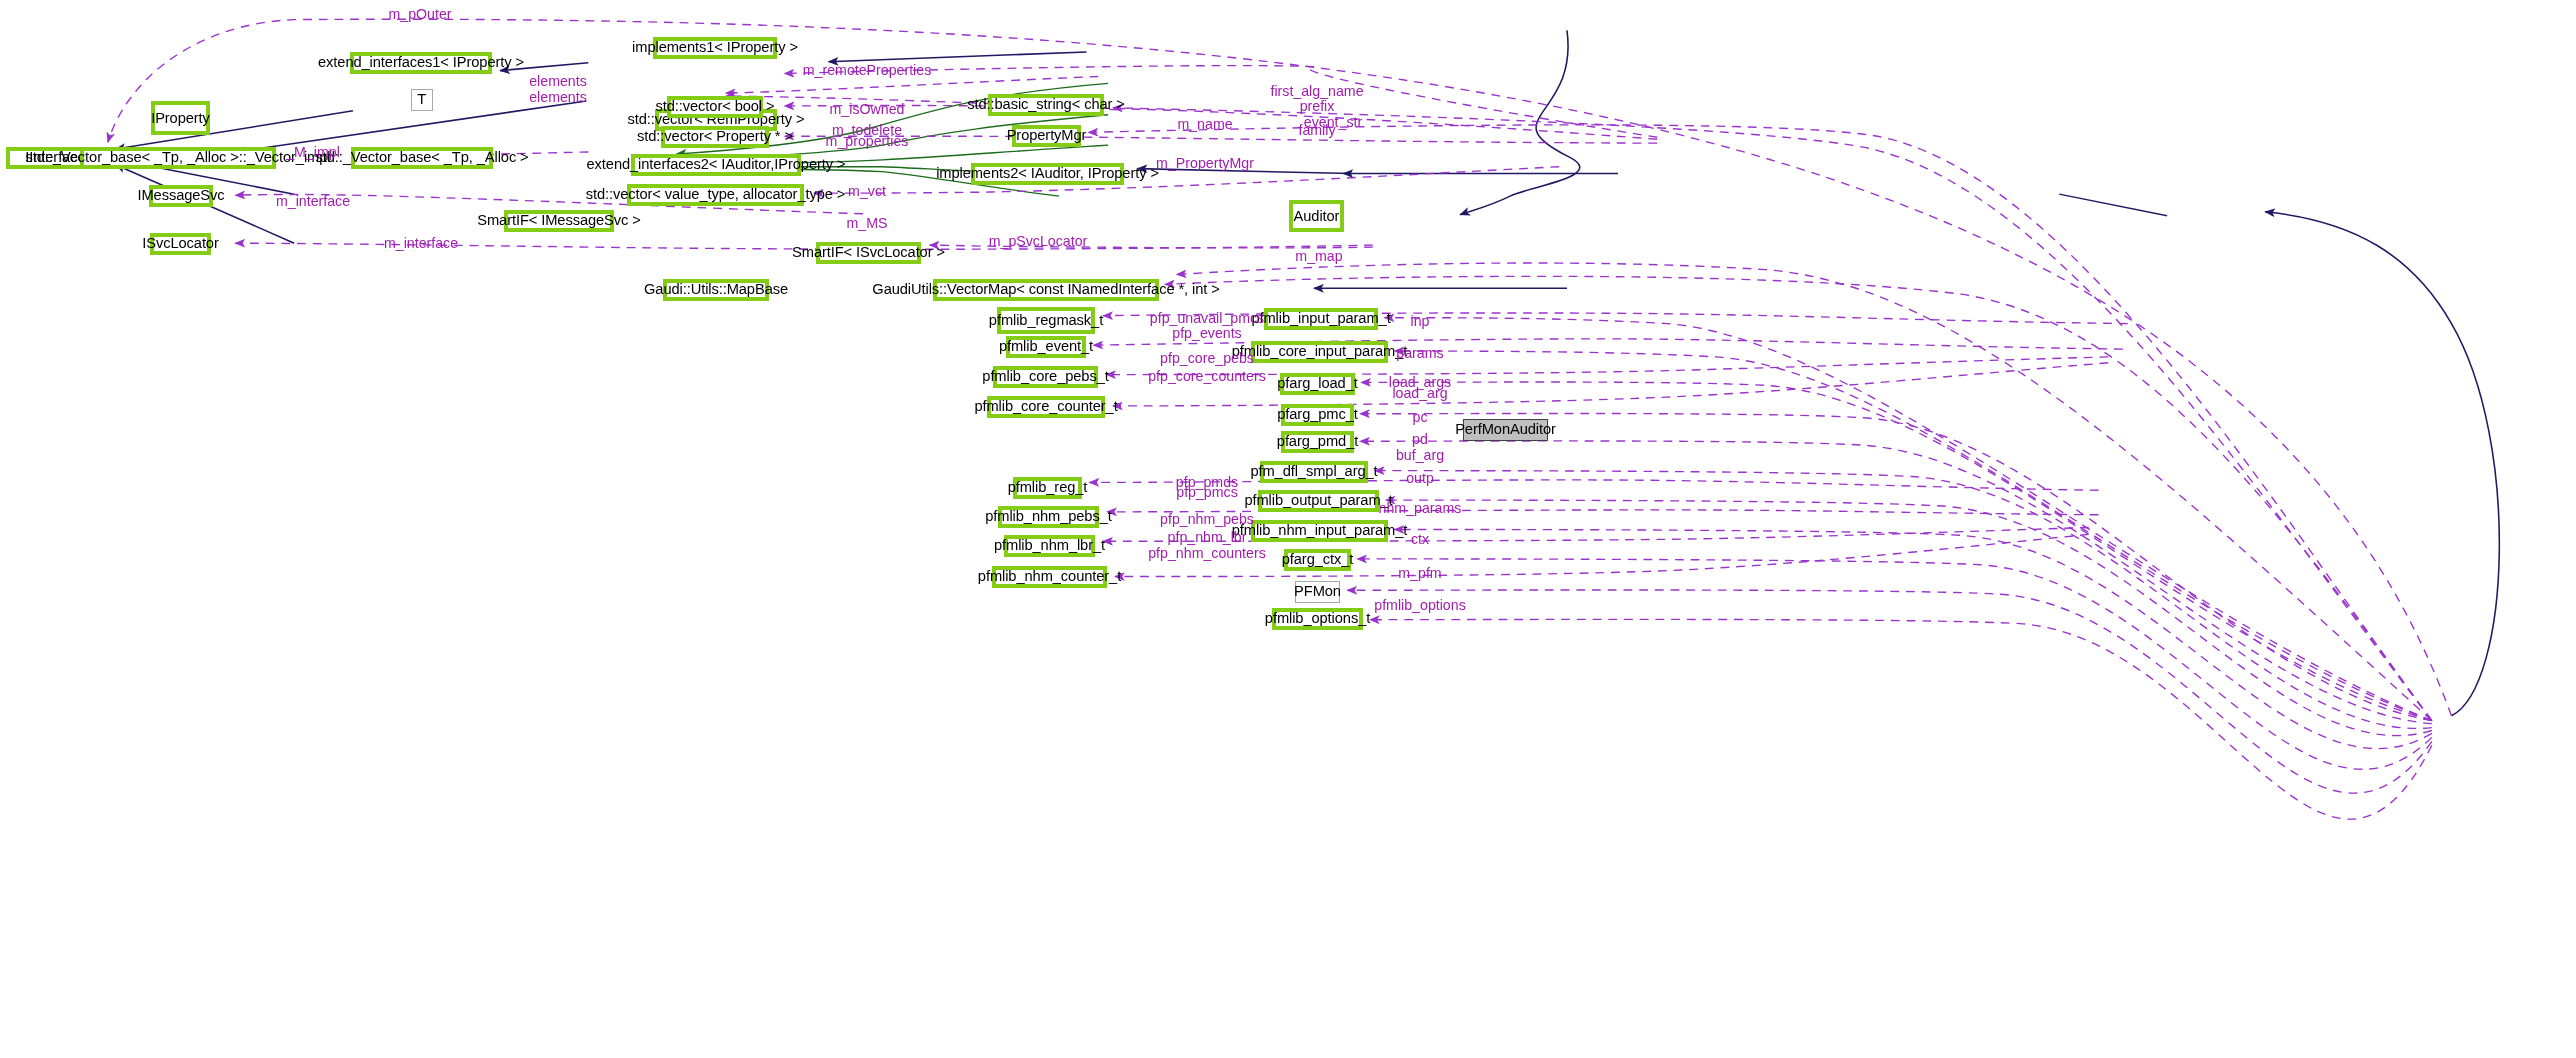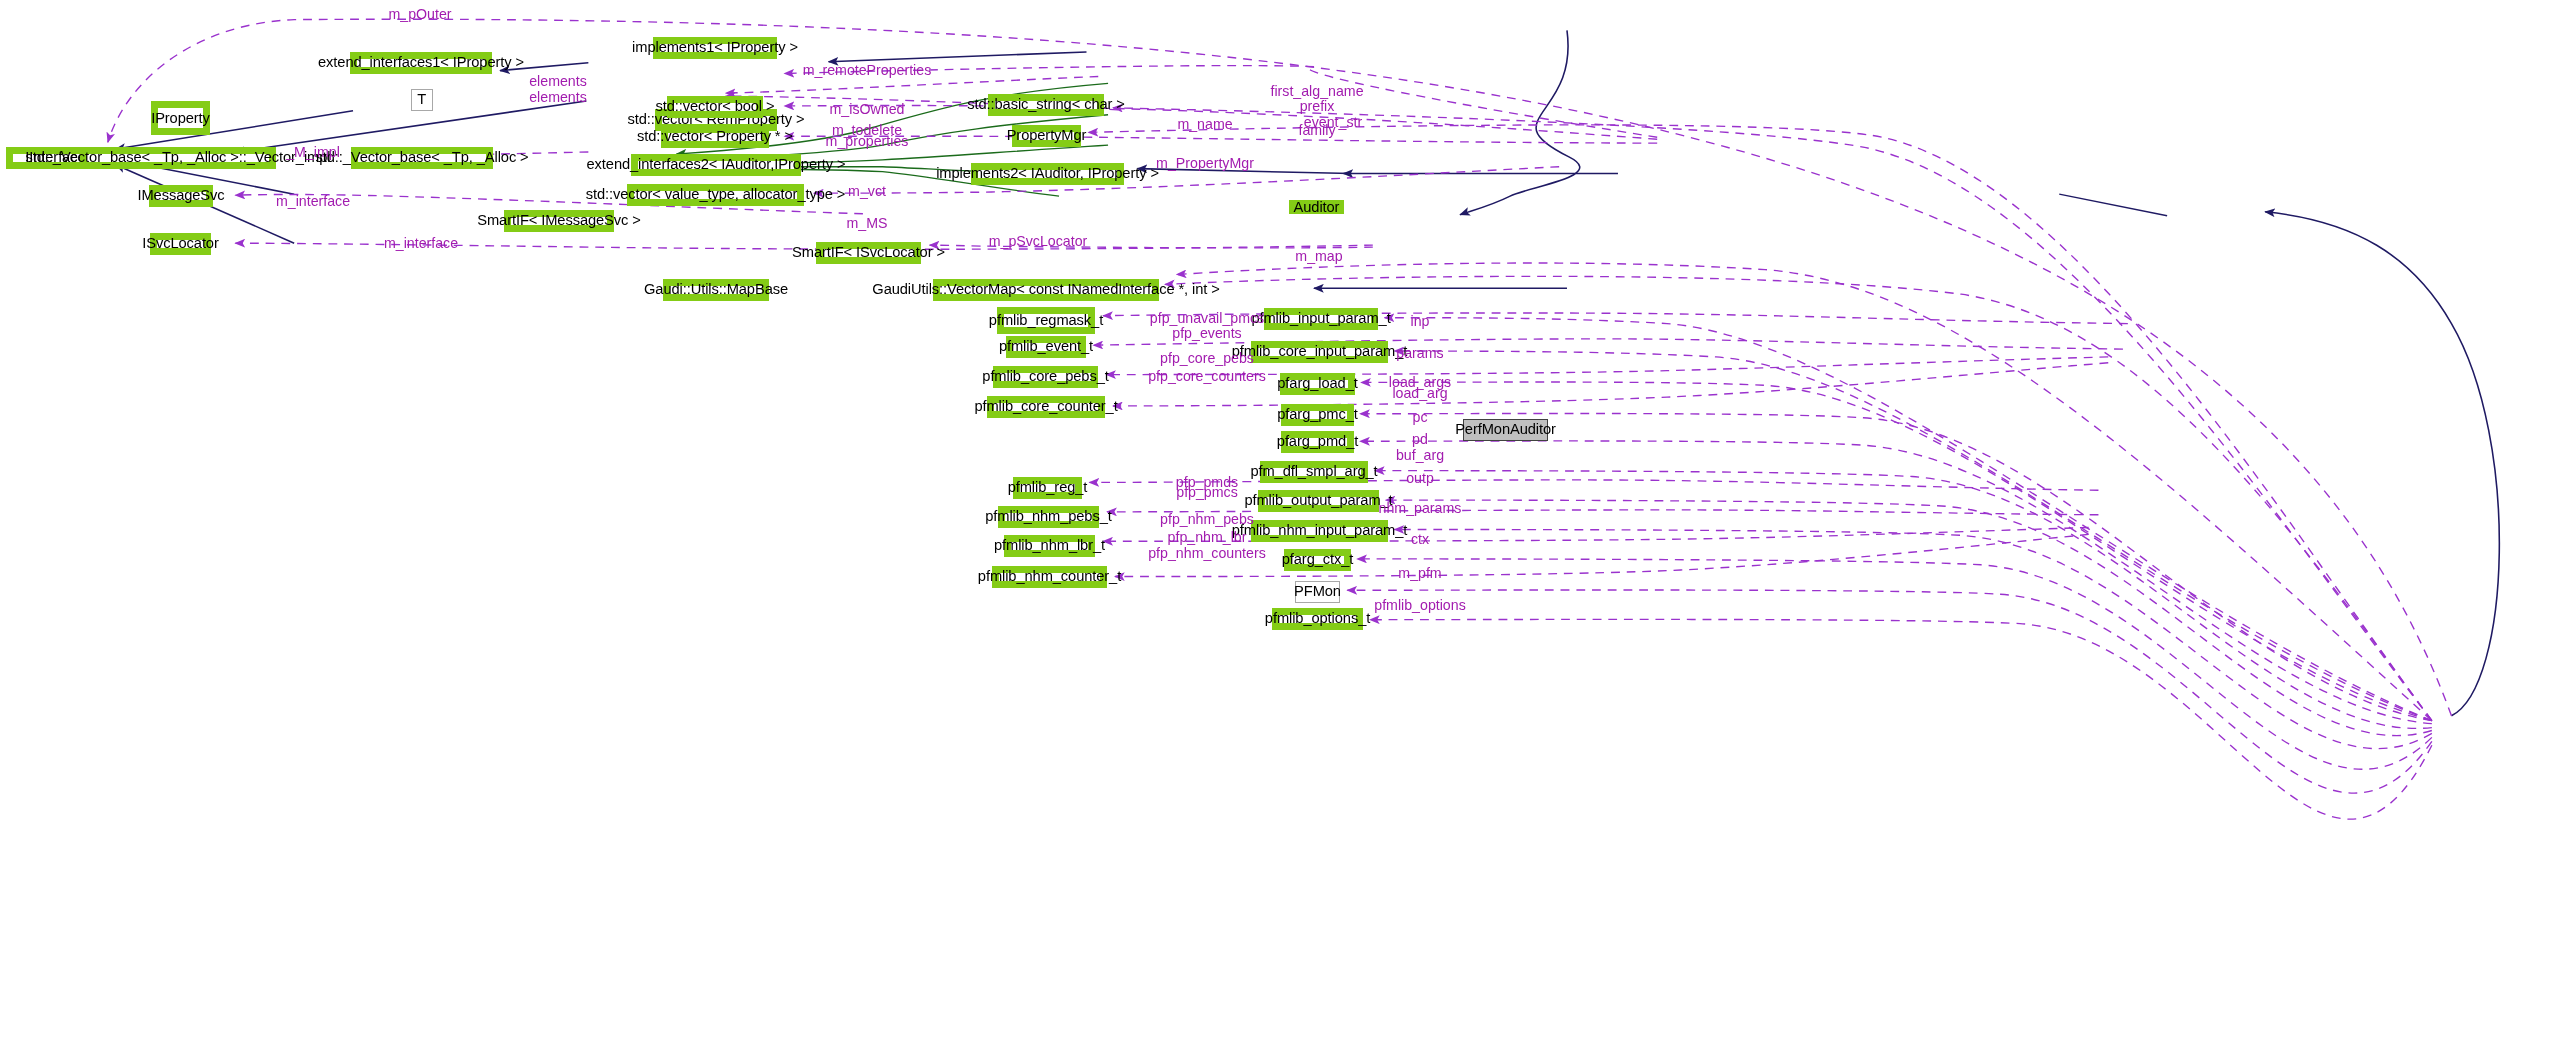--- a/index.html
+++ b/index.html
@@ -20,21 +20,21 @@
     position: absolute;
     left: 0;
     top: 0;
     width: 2576px;
     height: 1058px;
     pointer-events: none;
   }
   .node {
     position: absolute;
     box-sizing: border-box;
-    border: 7px solid #84cc16;
+    border: 4px solid #84cc16;
     background: #ffffff;
     color: #000000;
     font-size: 14.7px;
     line-height: 1;
     display: flex;
     align-items: center;
     justify-content: center;
     white-space: nowrap;
     padding: 0 7.8px;
     letter-spacing: -0.1px;
@@ -155,21 +155,21 @@
       <div class="node" style="left: 655px; top: 66px; width: 122px; height: 21.6px; margin-top: 43px;">std::vector&lt; RemProperty &gt;</div>
       <div class="node" style="left: 667px; top: 96px; width: 96px; height: 21.6px;">std::vector&lt; bool &gt;</div>
       <div class="node" style="left: 661px; top: 126px; width: 108px; height: 21.6px;">std::vector&lt; Property * &gt;</div>
       <div class="node" style="left: 631px; top: 154px; width: 170px; height: 21.6px;">extend_interfaces2&lt; IAuditor,IProperty &gt;</div>
       <div class="node" style="left: 627px; top: 184px; width: 177px; height: 21.6px;">std::vector&lt; value_type, allocator_type &gt;</div>
       <div class="node" style="left: 816px; top: 242px; width: 105px; height: 21.6px;">SmartIF&lt; ISvcLocator &gt;</div>
       <div class="node" style="left: 933px; top: 279px; width: 226px; height: 21.6px;">GaudiUtils::VectorMap&lt; const INamedInterface *, int &gt;</div>
       <div class="node" style="left: 988px; top: 94px; width: 116px; height: 21.6px;">std::basic_string&lt; char &gt;</div>
       <div class="node" style="left: 1012px; top: 125px; width: 69px; height: 21.6px;">PropertyMgr</div>
       <div class="node" style="left: 971px; top: 163px; width: 153px; height: 21.6px;">implements2&lt; IAuditor, IProperty &gt;</div>
-      <div class="node" style="left: 1289px; top: 200px; width: 55px; height: 14px;">Auditor</div>
+      <div class="node" style="left: 1289px; top: 200px; width: 55px; height: 32px;">Auditor</div>
       <div class="node focus" style="left: 1463px; top: 419px; width: 85px; height: 21.6px;">PerfMonAuditor</div>
       <div class="node" style="left: 997px; top: 307px; width: 98px; height: 27px;">pfmlib_regmask_t</div>
       <div class="node" style="left: 1006px; top: 336px; width: 80px; height: 21.6px;">pfmlib_event_t</div>
       <div class="node" style="left: 993px; top: 366px; width: 105px; height: 21.6px;">pfmlib_core_pebs_t</div>
       <div class="node" style="left: 987px; top: 396px; width: 118px; height: 21.6px;">pfmlib_core_counter_t</div>
       <div class="node" style="left: 1013px; top: 477px; width: 69px; height: 21.6px;">pfmlib_reg_t</div>
       <div class="node" style="left: 998px; top: 506px; width: 101px; height: 21.6px;">pfmlib_nhm_pebs_t</div>
       <div class="node" style="left: 1004px; top: 535px; width: 91px; height: 21.6px;">pfmlib_nhm_lbr_t</div>
       <div class="node" style="left: 992px; top: 566px; width: 115px; height: 21.6px;">pfmlib_nhm_counter_t</div>
       <div class="node" style="left: 1264px; top: 308px; width: 114px; height: 21.6px;">pfmlib_input_param_t</div>

